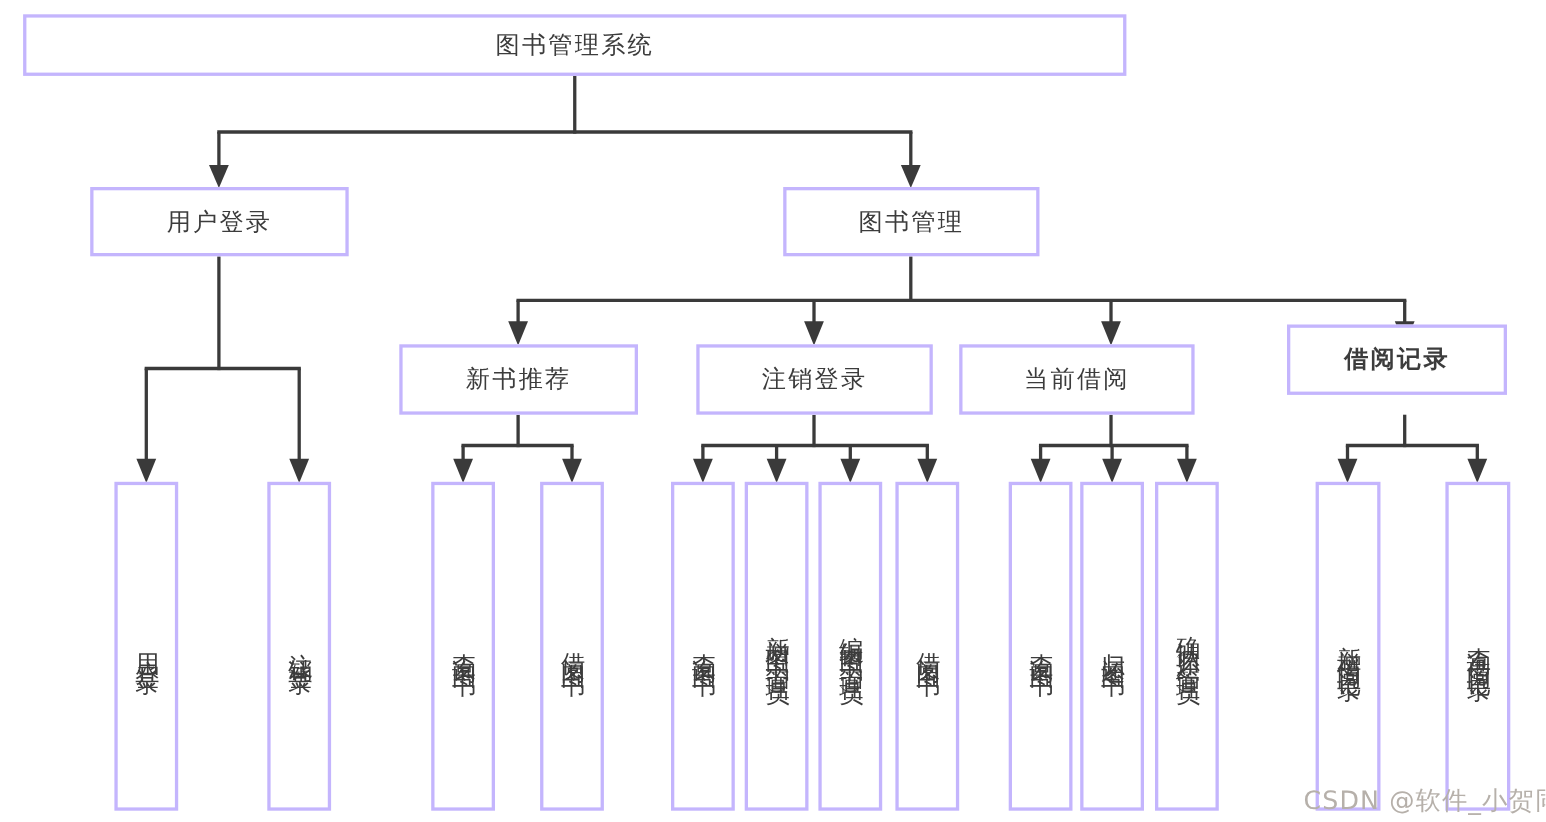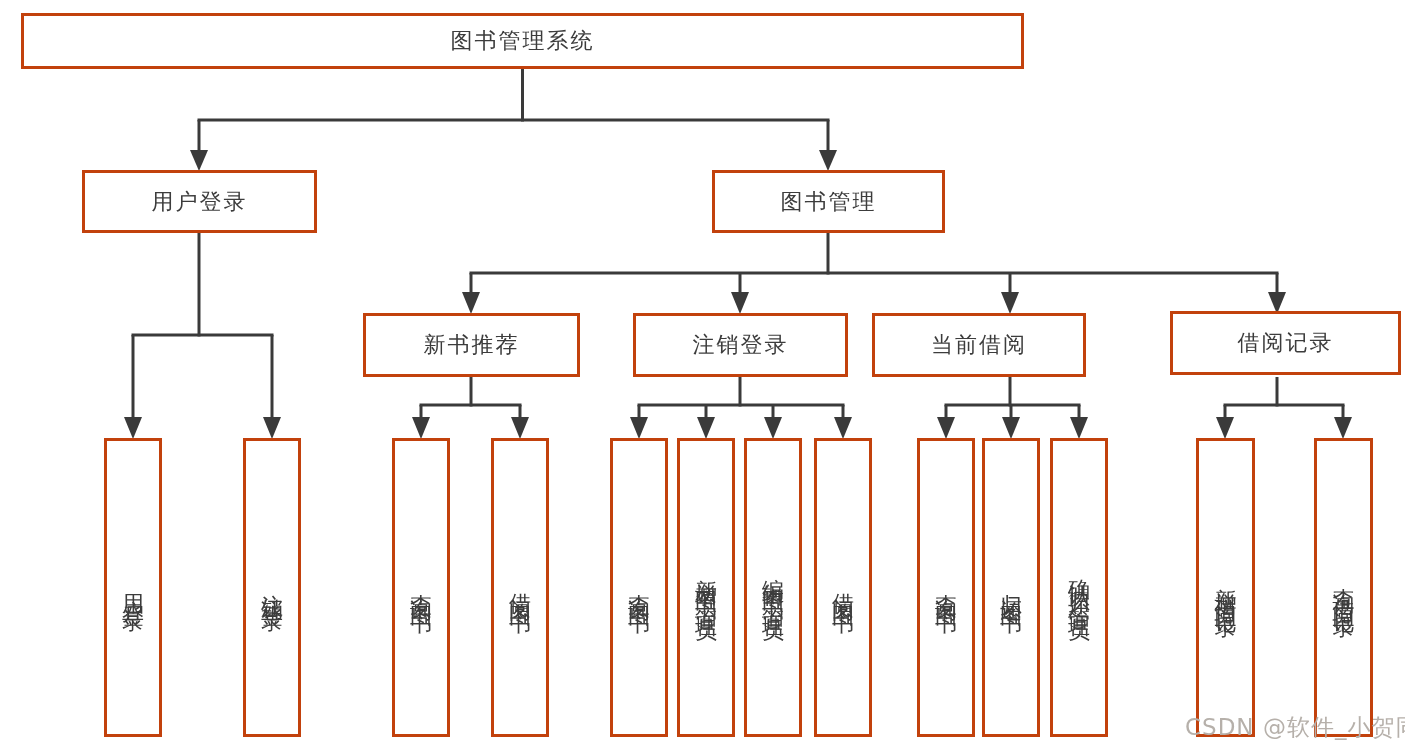--- a/index.html
+++ b/index.html
@@ -13,21 +13,21 @@
   }
   #connector-svg {
     position: absolute;
     left: 0; top: 0;
     width: 1405px; height: 747px;
   }
   .node {
     position: absolute;
     box-sizing: border-box;
     background: #ffffff;
-    border: 3px solid #c2410c;
+    border: 3px solid #c4b5fd;
     display: flex;
     align-items: center;
     justify-content: center;
     color: #3c3c3c;
     font-size: 22px;
     letter-spacing: 2px;
     white-space: nowrap;
   }
   .leaf .label {
     writing-mode: vertical-rl;
@@ -131,21 +131,21 @@
 
   <div class="node" style="left:363px; top:313px; width:217px; height:64px;">
     <span class="label">新书推荐</span>
   </div>
   <div class="node" style="left:633px; top:313px; width:215px; height:64px;">
     <span class="label">注销登录</span>
   </div>
   <div class="node" style="left:872px; top:313px; width:214px; height:64px;">
     <span class="label">当前借阅</span>
   </div>
-  <div class="node" style="left:1170px; top:311px; width:231px; height:64px;">
+  <div class="node" style="left:1170px; top:295px; width:200px; height:64px;font-weight:bold;">
     <span class="label">借阅记录</span>
   </div>
 
   <div class="node leaf" style="left:104px; top:438px; width:58px; height:299px;">
     <span class="label">用户登录</span>
   </div>
   <div class="node leaf" style="left:243px; top:438px; width:58px; height:299px;">
     <span class="label">注销登录</span>
   </div>
 

